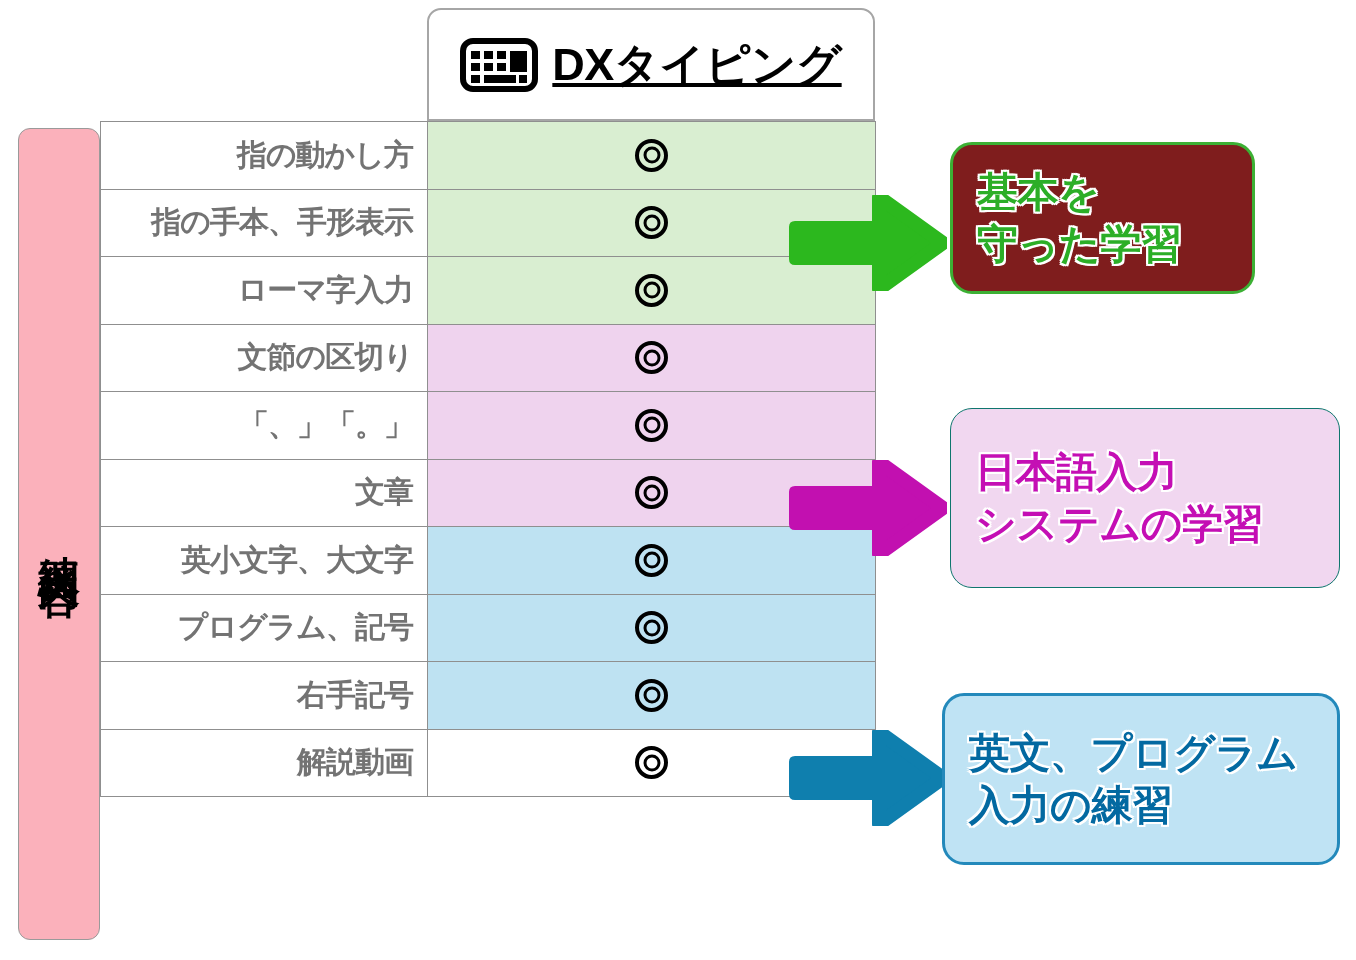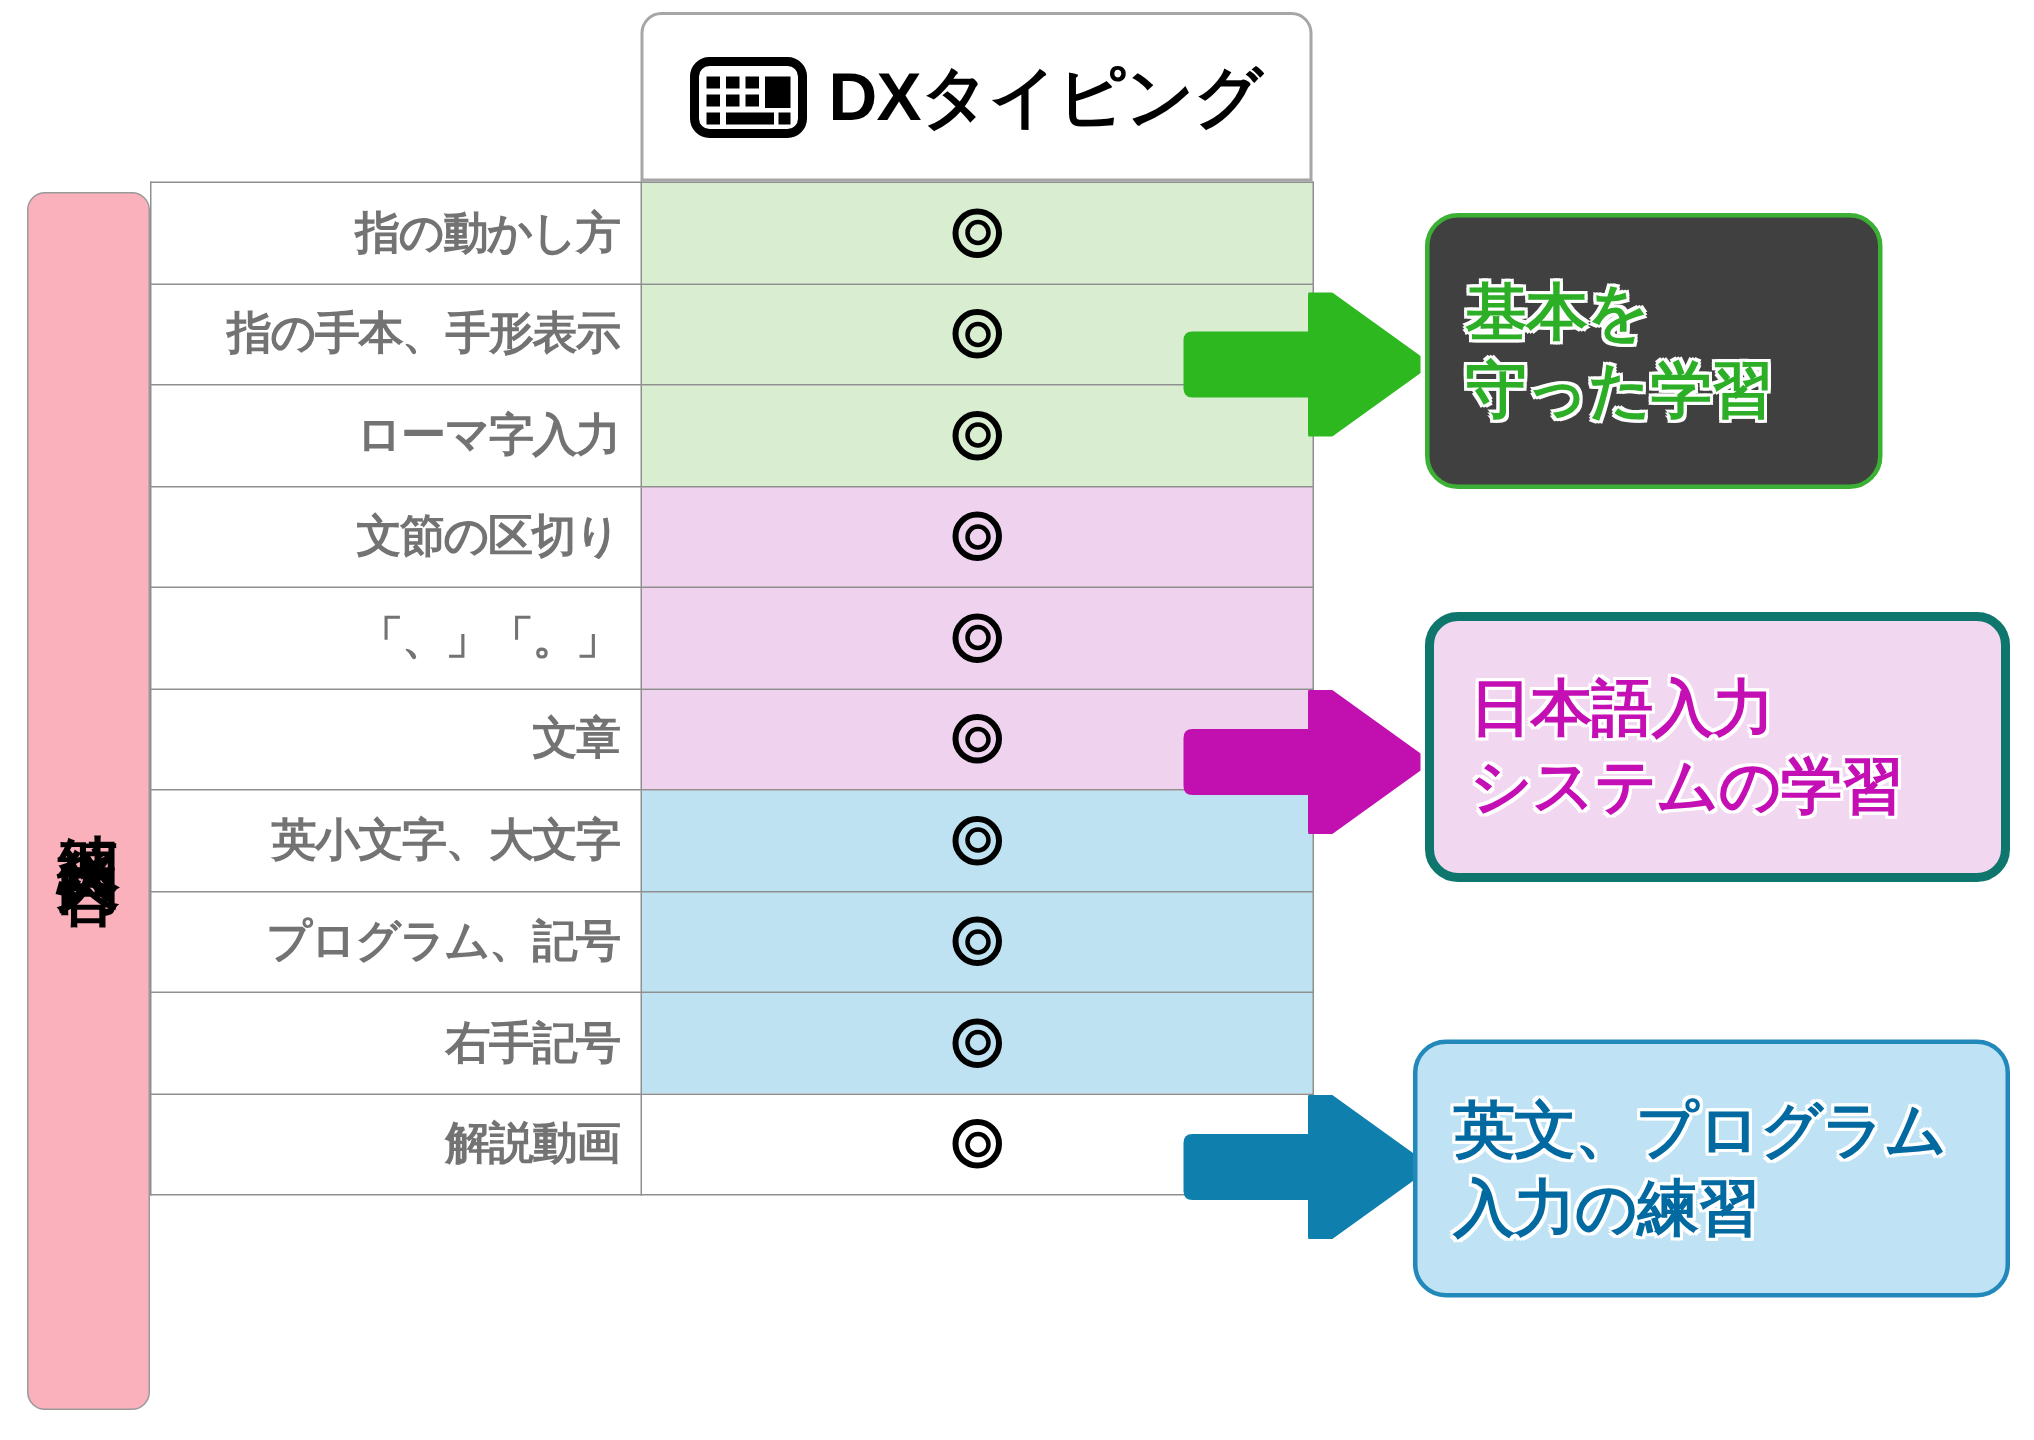--- a/index.html
+++ b/index.html
@@ -29,20 +29,21 @@
     height: 113px;
     border: 2px solid #a6a6a6;
     border-bottom: 2px solid #a6a6a6;
     border-radius: 14px 14px 0 0;
     background: #ffffff;
     box-sizing: border-box;
     display: flex;
     align-items: center;
     justify-content: center;
     gap: 14px;
+    text-decoration: underline;
   }
   .kbd-icon {
     flex: 0 0 auto;
     width: 78px;
     height: 54px;
     display: block;
   }
   .product-name {
     font-size: 45px;
     font-weight: 700;
@@ -157,28 +158,28 @@
     font-size: 41px;
     font-weight: 700;
     line-height: 1.28;
     white-space: nowrap;
     letter-spacing: -0.5px;
     text-shadow:
       2px 0 0 #fff, -2px 0 0 #fff, 0 2px 0 #fff, 0 -2px 0 #fff,
       2px 2px 0 #fff, -2px 2px 0 #fff, 2px -2px 0 #fff, -2px -2px 0 #fff;
   }
   .callout-green {
-    left: 950px; top: 142px; width: 305px; height: 184px;
-    background: #404040; border: 3px solid #3cb034;
+    left: 950px; top: 142px; width: 305px; height: 152px;
+    background: #7f1d1d; border: 3px solid #3cb034;
   }
   .callout-green .line { color: #2cae27; }
 
   .callout-pink {
     left: 950px; top: 408px; width: 390px; height: 180px;
-    background: #f1d7f0; border: 6px solid #0f766e;
+    background: #f1d7f0; border: 1px solid #0f766e;
   }
   .callout-pink .line { color: #c40fb4; }
 
   .callout-blue {
     left: 942px; top: 693px; width: 398px; height: 172px;
     background: #bfe3f4; border: 3px solid #2389bb;
   }
   .callout-blue .line { color: #0369a1; }
 </style>
 </head>

